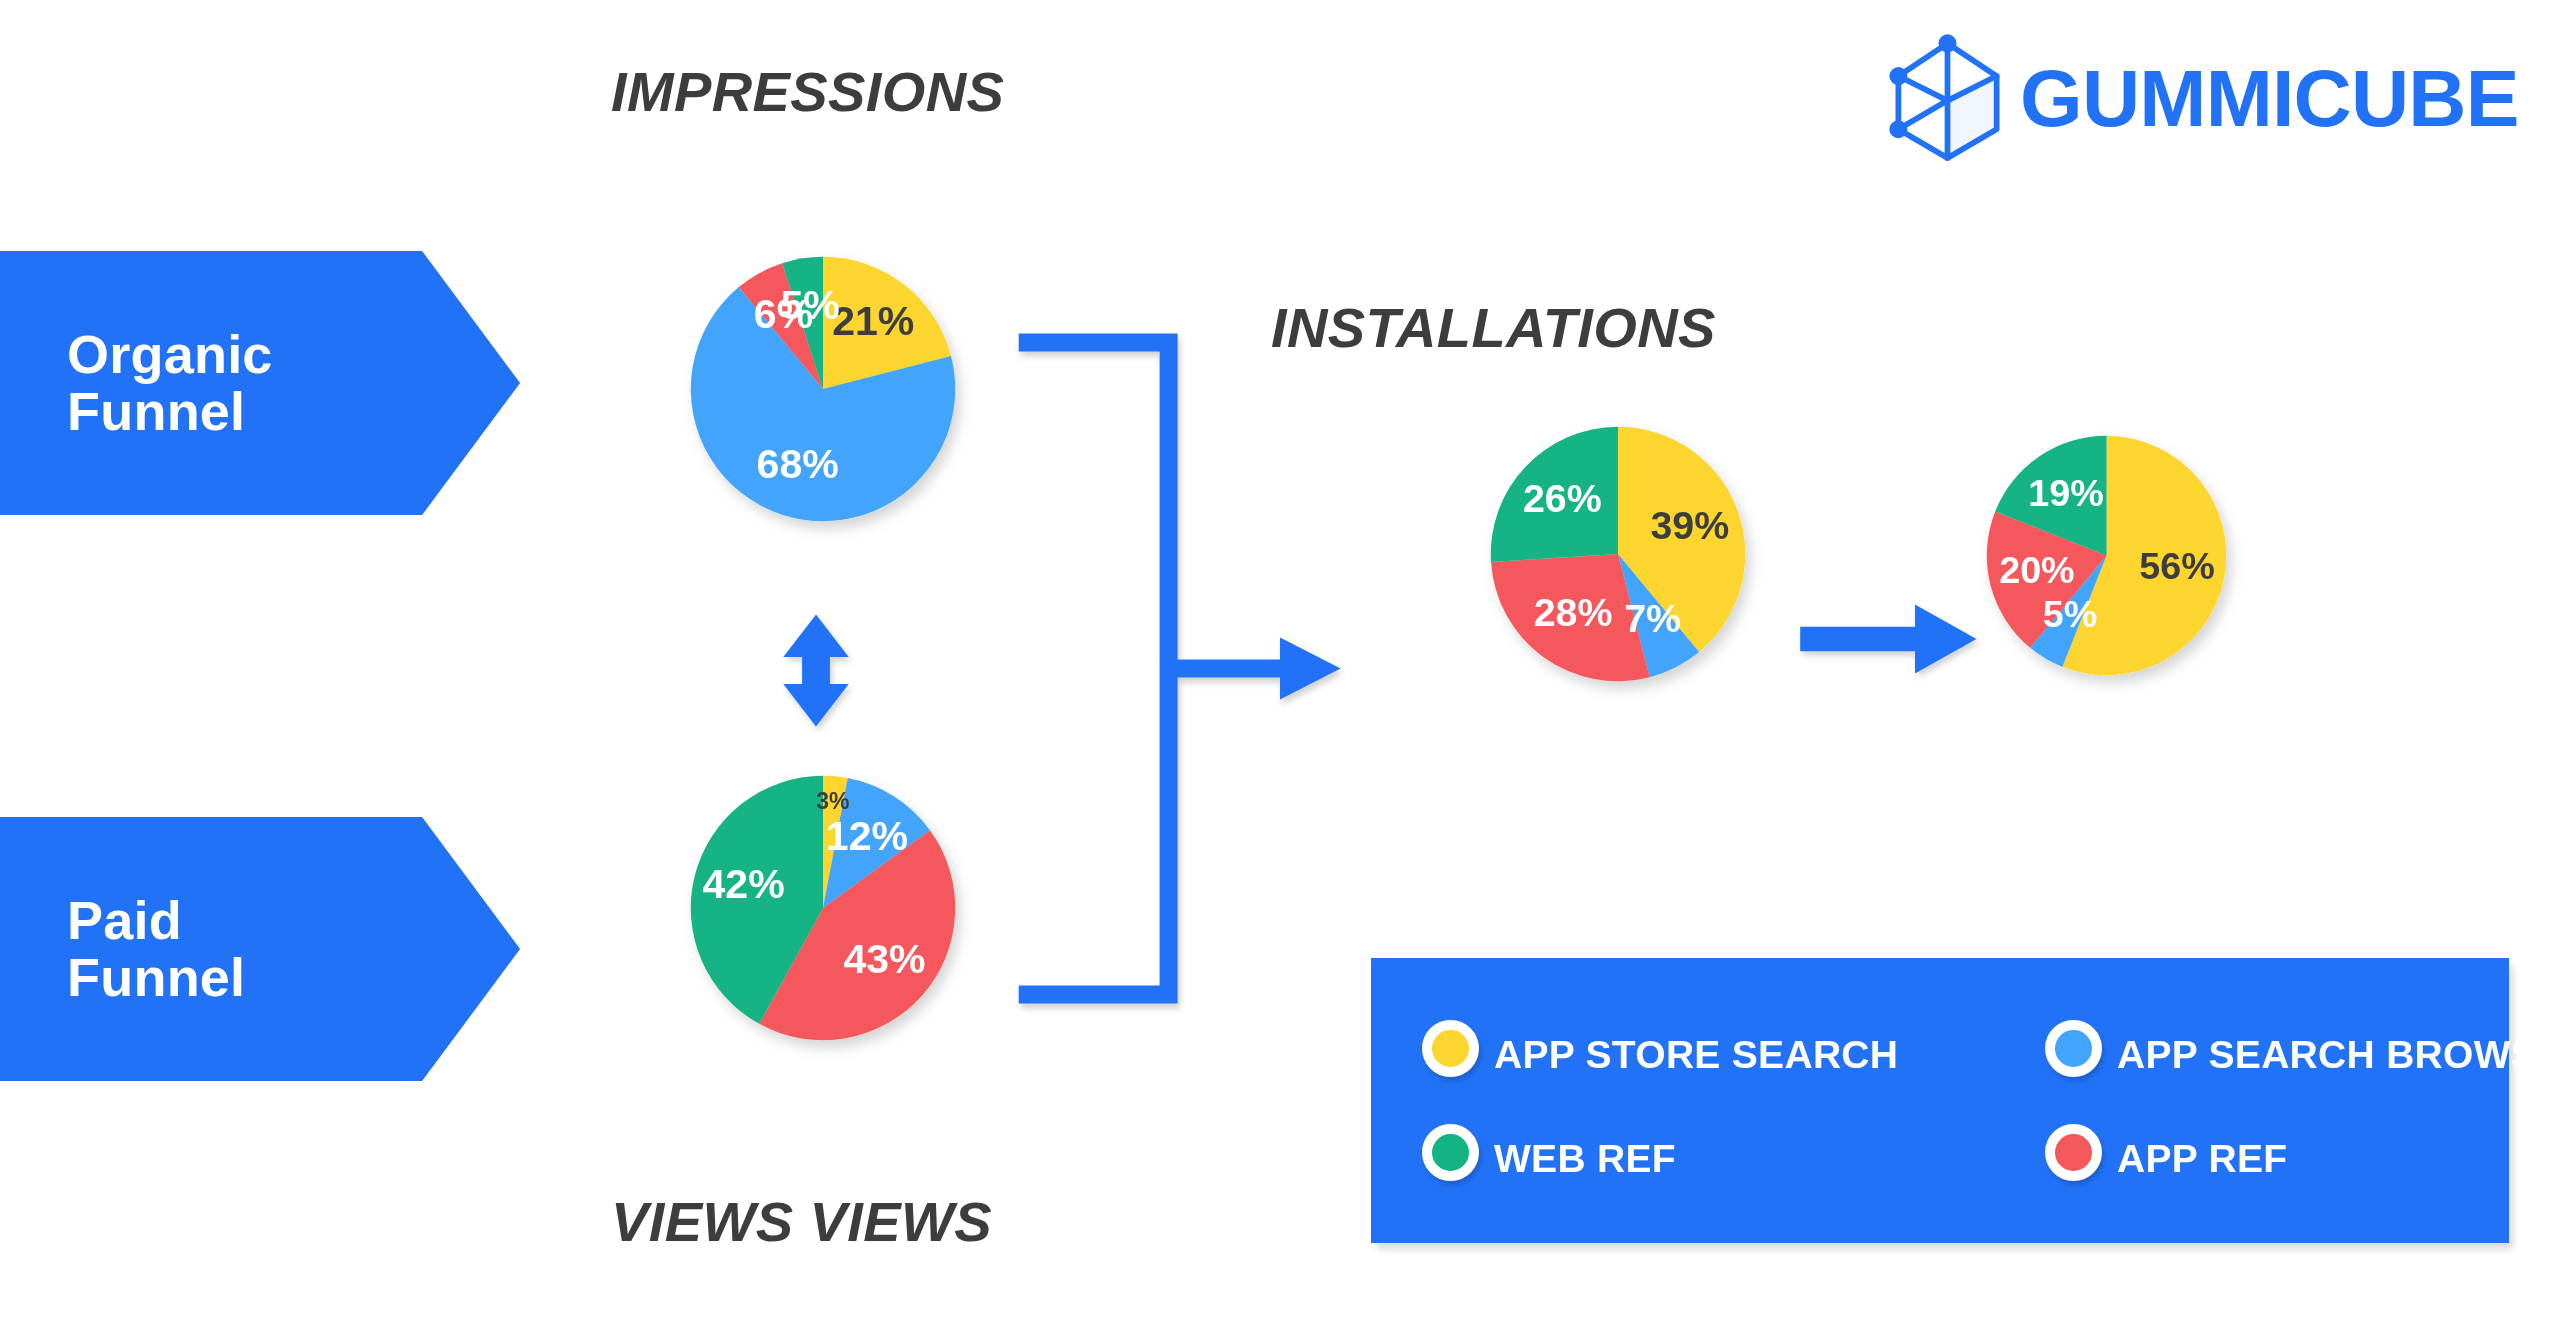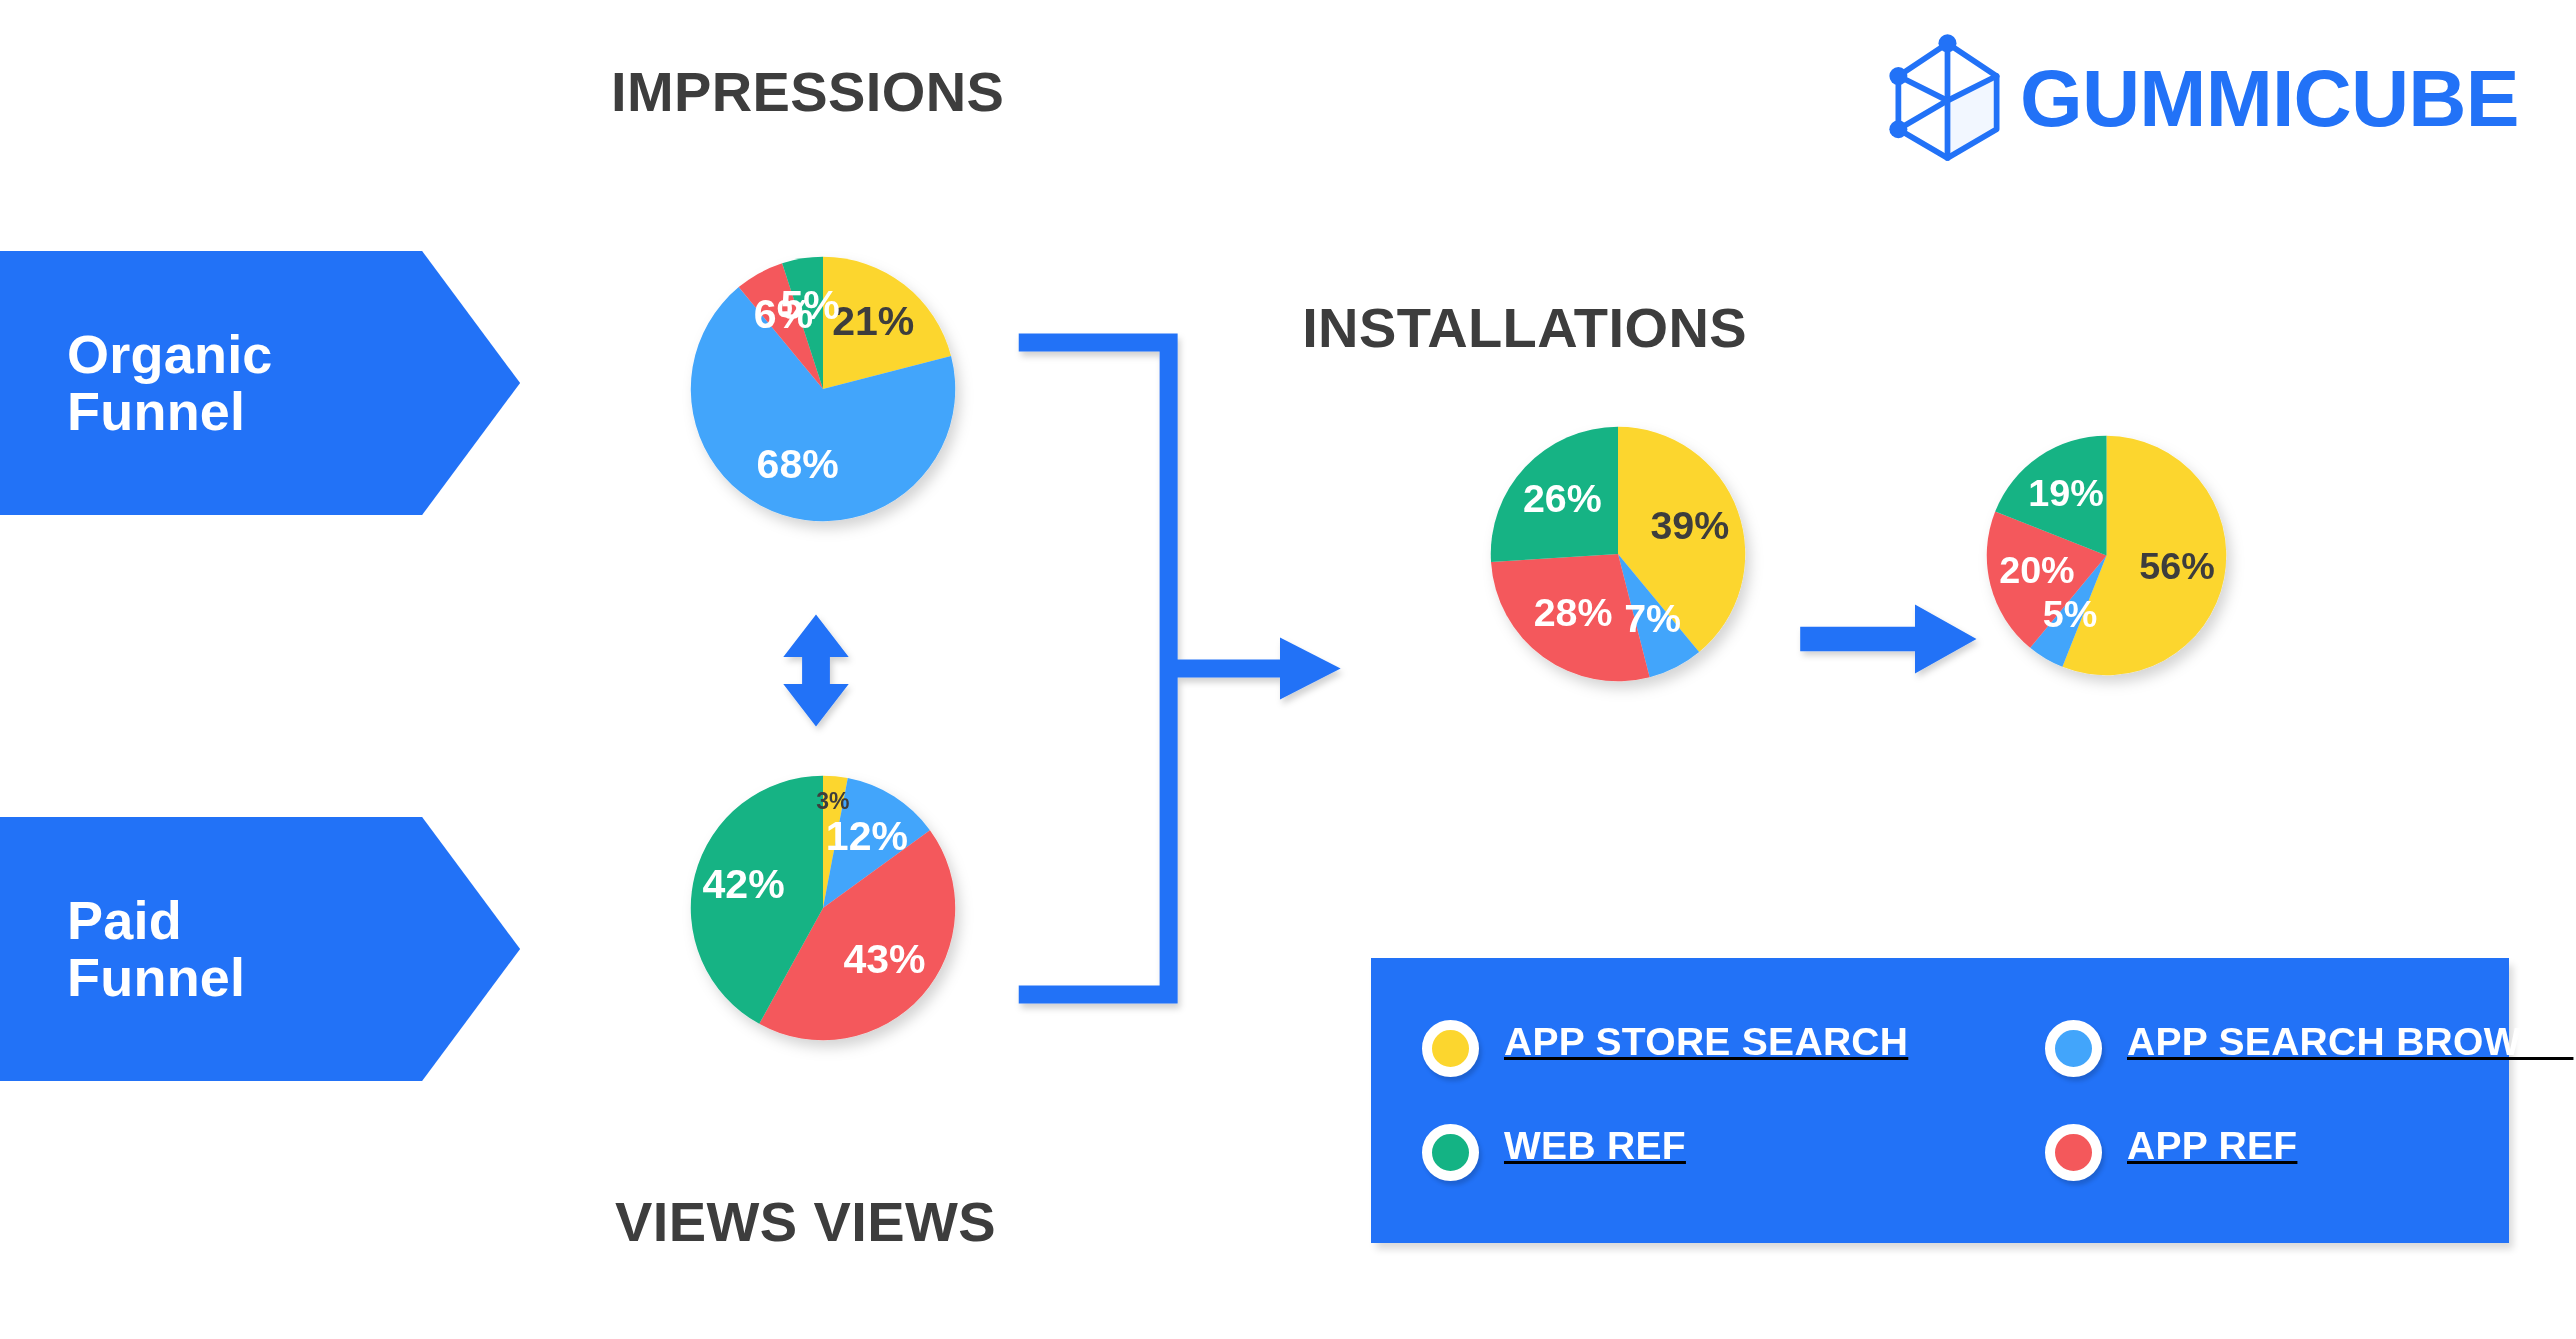--- a/index.html
+++ b/index.html
@@ -43,21 +43,22 @@
   #banner-paid    { left: -4.9px; top: 817px; width: 525px; height: 264px; }
 
   
   .chart-title {
     position: absolute;
     color: #3d3d3d;
     font-size: 56px;
     font-weight: bold;
     letter-spacing: 0.4px;
     white-space: nowrap;
-    text-align: right;
+    text-align: left;
+    font-style: italic;
   }
   #title-impressions { left: 611px; top: 59px; width: 385px; }
   #title-pageviews   { left: 611px; top: 1189px; width: 385px; }
   #title-installations { left: 1271px; top: 295px; width: 476px; }
   #title-sessions    { left: 1976px; top: 295px; width: 476px; }
 
   
   .pie-wrap { position: absolute; }
   .pie-wrap svg { display: block; overflow: visible; }
   .pie-label {
@@ -86,23 +87,22 @@
     left: 0; top: 0; right: 0; bottom: 0;
     display: grid;
     grid-template-columns: 623px 1fr;
     grid-template-rows: 1fr 1fr;
     align-items: center;
     padding: 38px 0 38px 51px;
     box-sizing: border-box;
   }
   .legend-item {
     display: flex;
-    align-items: flex-start;
-    gap: 25px;
-    text-decoration: underline;
+    align-items: flex-end;
+    gap: 15px;
   }
   .legend-dot {
     width: 57px;
     height: 57px;
     border-radius: 50%;
     border: 10.7px solid #ffffff;
     box-sizing: border-box;
     flex: 0 0 auto;
     box-shadow: 2.5px 4.1px 4.1px rgba(0,0,0,0.16);
   }

